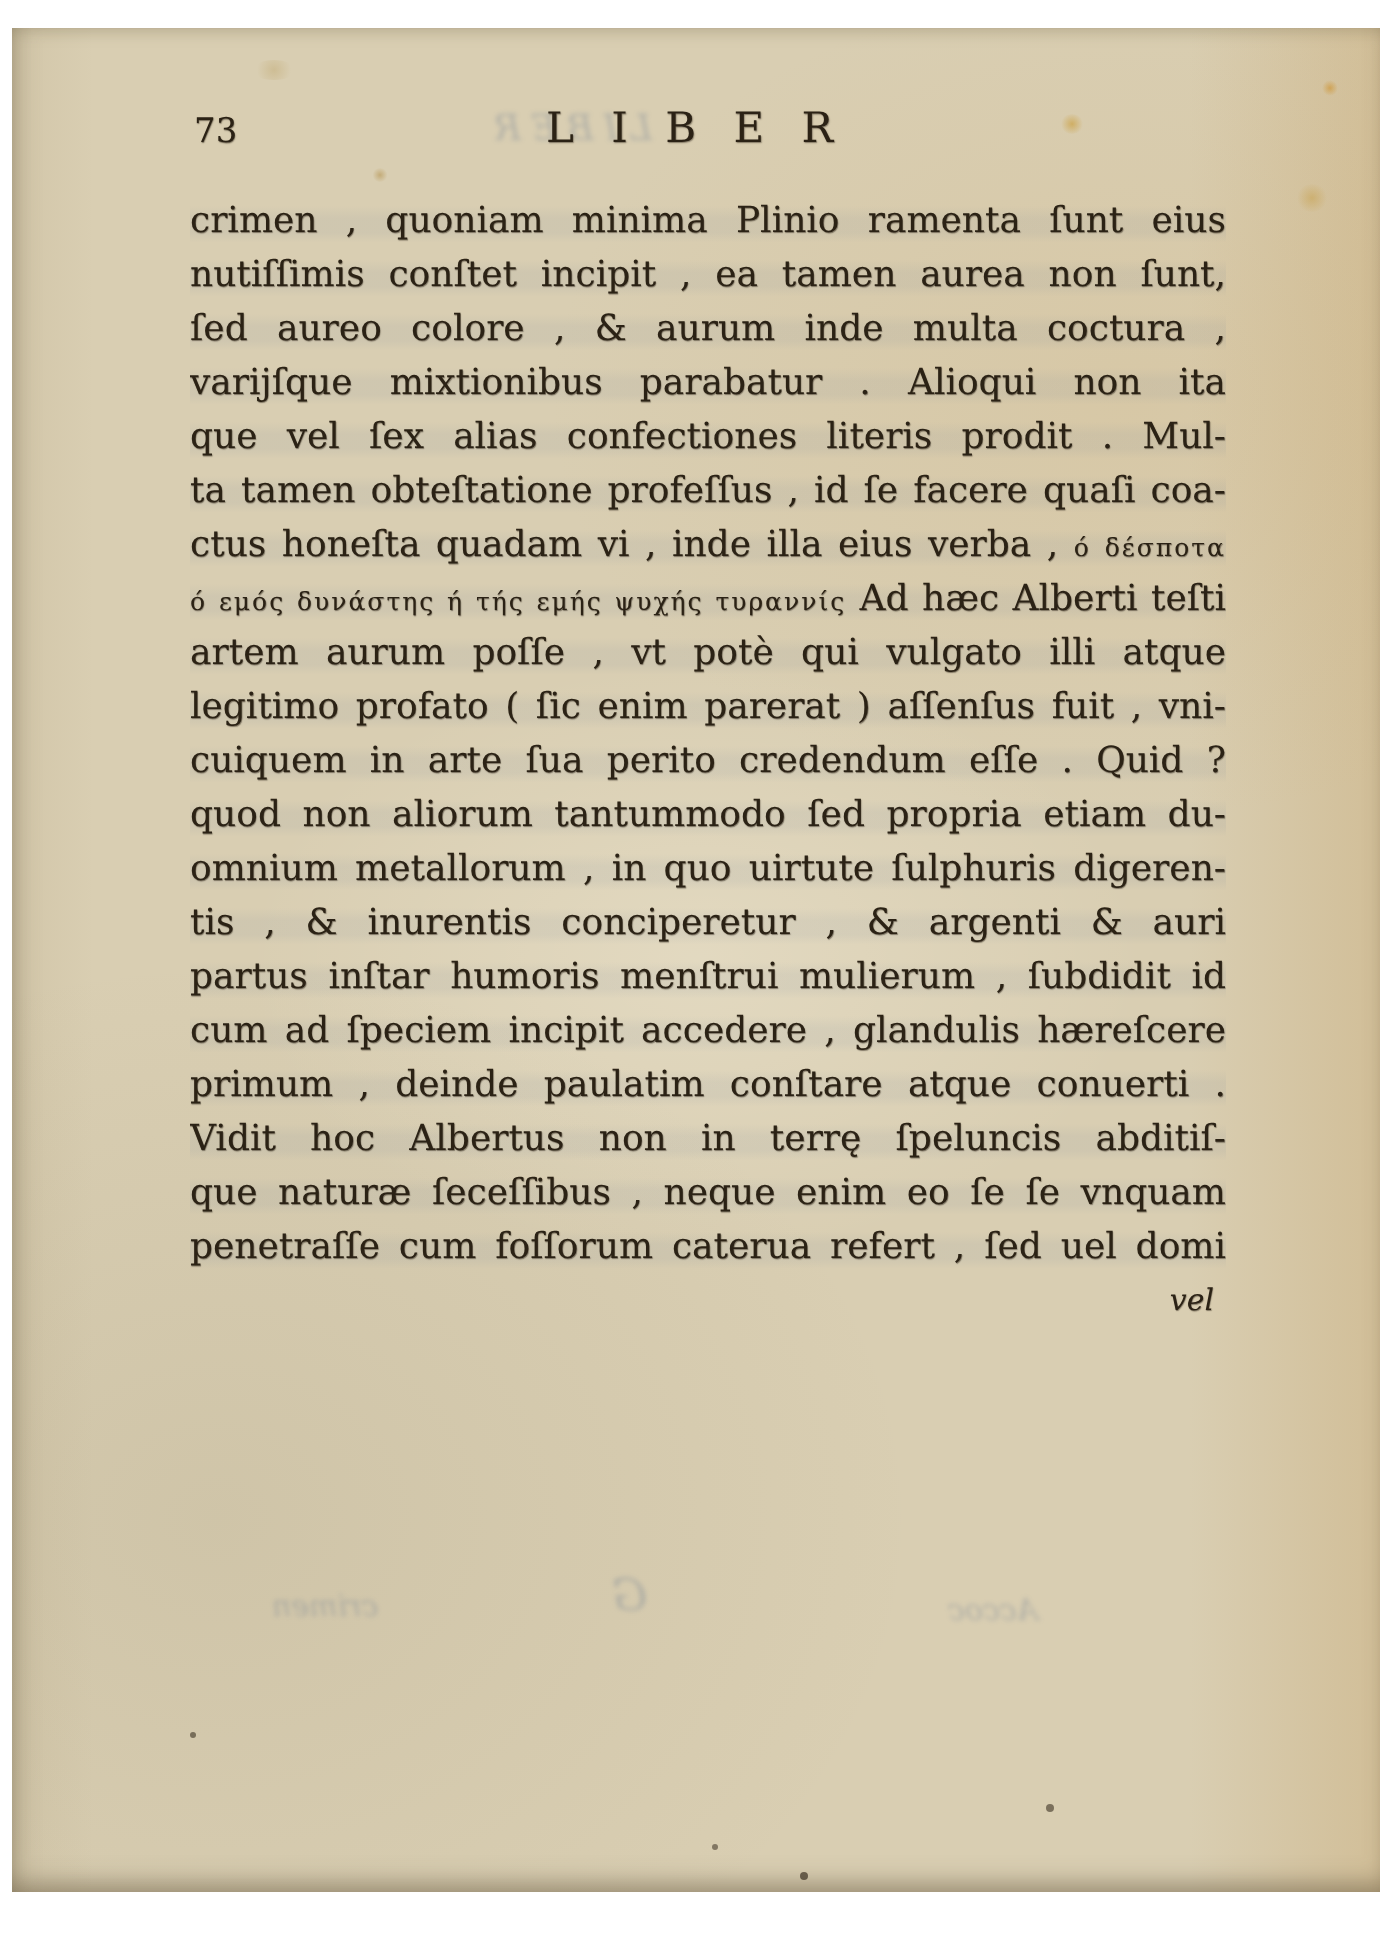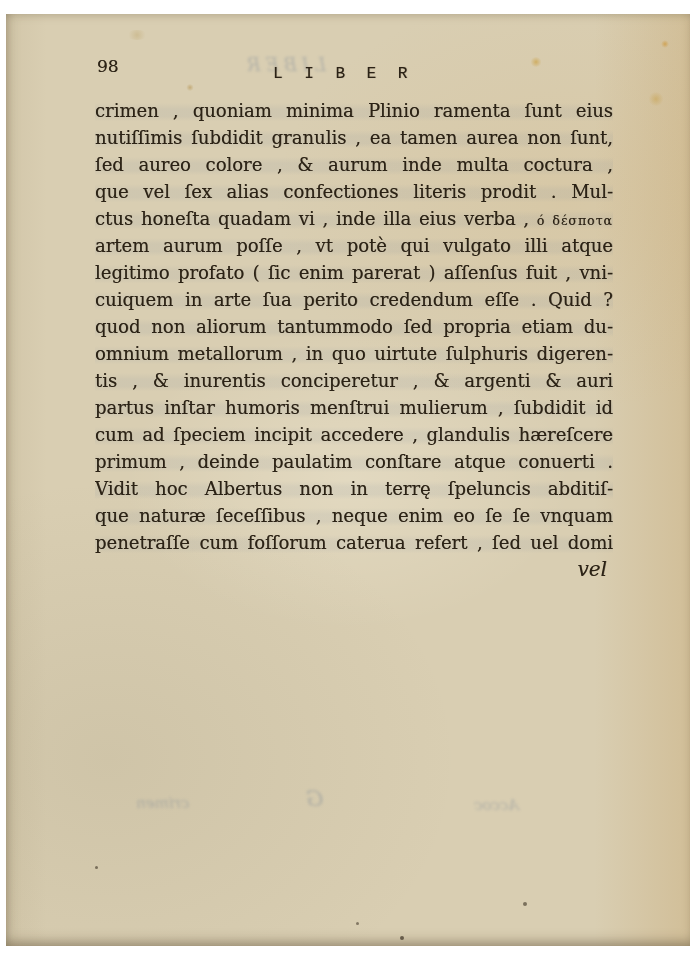--- a/index.html
+++ b/index.html
@@ -19,33 +19,33 @@
       inset 0 -9px 12px -5px rgba(95,82,58,0.50),
       inset 0 6px 8px -5px rgba(120,108,80,0.35),
       inset 9px 0 12px -7px rgba(120,108,80,0.35);
   }
   .header{position:absolute;left:89px;top:36px;width:518px;height:32px;}
   .pagenum{
     position:absolute;left:2px;top:6px;font-size:17px;color:#2b2215;
     text-shadow:0.3px 0.3px 0.6px rgba(43,34,21,0.55);
   }
   .runhead{
-    position:absolute;left:178px;top:15px;font-size:16px;color:#2b2215;
-    letter-spacing:6px;text-shadow:0.4px 0.4px 0.7px rgba(43,34,21,0.5);font-family:Liberation Mono, monospace;
+    position:absolute;left:178px;top:2px;font-size:21px;color:#2b2215;
+    letter-spacing:6px;text-shadow:0.4px 0.4px 0.7px rgba(43,34,21,0.5);
   }
   .textblock{position:absolute;left:89px;top:83px;width:518px;}
   .line{
     height:27px;line-height:27px;font-size:18px;color:#2b2215;
     text-align:justify;text-align-last:justify;white-space:normal;overflow:hidden;
     text-shadow:0.3px 0.3px 0.5px rgba(43,34,21,0.5);
     background:linear-gradient(180deg, transparent 22%, rgba(108,127,153,0.09) 45%, rgba(108,127,153,0.09) 72%, transparent 90%);
   }
   .greek{font-size:12.5px;letter-spacing:1px;}
   .catchline{
-    height:27px;line-height:27px;font-style:italic;font-size:20px;color:#2b2215;
+    height:27px;line-height:27px;font-style:italic;font-size:15px;color:#2b2215;
     text-align:right;padding-right:6px;text-shadow:0.3px 0.3px 0.5px rgba(43,34,21,0.5);
   }
   .ghost{
     position:absolute;font-style:italic;color:rgba(85,108,140,0.55);
     transform:scaleX(-1);filter:blur(1.4px);opacity:0.55;pointer-events:none;
   }
   .spot{position:absolute;border-radius:50%;pointer-events:none;}
   .s1{left:524px;top:43px;width:12px;height:10px;background:radial-gradient(circle,rgba(200,150,40,0.55),transparent 70%);}
   .s2{left:642px;top:78px;width:16px;height:14px;background:radial-gradient(circle,rgba(195,150,50,0.40),transparent 70%);}
   .s3{left:180px;top:70px;width:8px;height:7px;background:radial-gradient(circle,rgba(170,130,50,0.45),transparent 70%);}
@@ -58,32 +58,35 @@
 </style>
 </head>
 <body>
 
 <div class="canvas">
   <div class="paper">
 
     <div class="ghost" style="left:236px;top:40px;font-size:18px;letter-spacing:5px;">LIBER</div>
 
     <div class="header">
-      <span class="pagenum">98</span>
+      <span class="pagenum">73</span>
       <span class="runhead">L I B E R</span>
     </div>
 
     <div class="textblock">
       <div class="line">crimen , quoniam minima Plinio ramenta ſunt eius</div>
-      <div class="line">nutiſſimis ſubdidit granulis , ea tamen aurea non ſunt,</div>
+      <div class="line">nutiſſimis conſtet incipit , ea tamen aurea non ſunt,</div>
       <div class="line">ſed aureo colore , &amp; aurum inde multa coctura ,</div>
+      <div class="line">varijſque mixtionibus parabatur . Alioqui non ita</div>
       <div class="line">que vel ſex alias confectiones literis prodit . Mul-</div>
+      <div class="line">ta tamen obteſtatione profeſſus , id ſe facere quaſi coa-</div>
 
       <div class="line"><span>ctus honeſta quadam vi , inde illa eius verba ,</span> <span class="greek">ό δέσποτα</span></div>
 
+      <div class="line"><span class="greek">ό εμός δυνάστης ή τής εμής ψυχής τυραννίς</span> <span>Ad hæc Alberti teſti</span></div>
 
       <div class="line">artem aurum poſſe , vt potè qui vulgato illi atque</div>
       <div class="line">legitimo profato ( ſic enim parerat ) aſſenſus fuit , vni-</div>
       <div class="line">cuiquem in arte ſua perito credendum eſſe . Quid ?</div>
       <div class="line">quod non aliorum tantummodo ſed propria etiam du-</div>
       <div class="line">omnium metallorum , in quo uirtute ſulphuris digeren-</div>
       <div class="line">tis , &amp; inurentis conciperetur , &amp; argenti &amp; auri</div>
       <div class="line">partus inſtar humoris menſtrui mulierum , ſubdidit id</div>
       <div class="line">cum ad ſpeciem incipit accedere , glandulis hæreſcere</div>
       <div class="line">primum , deinde paulatim conſtare atque conuerti .</div>

